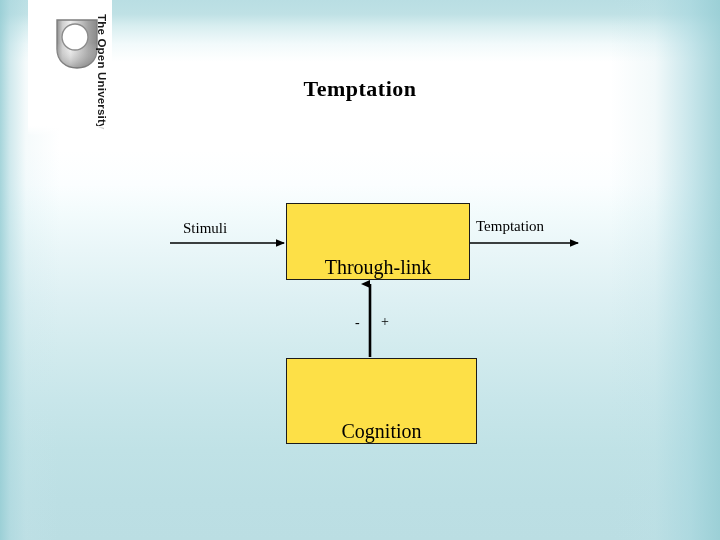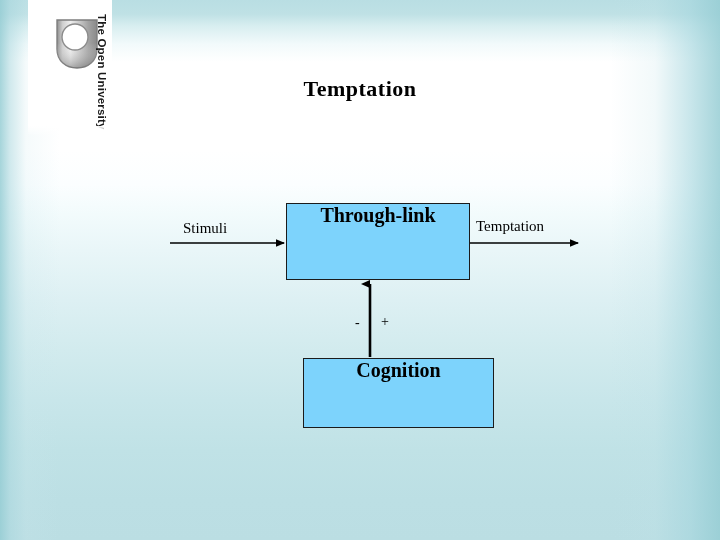--- a/index.html
+++ b/index.html
@@ -107,43 +107,42 @@
   }
 
   
   .diagram {
     position: absolute;
     left: 0; top: 0;
     width: 720px; height: 540px;
   }
   .node-box {
     position: absolute;
-    background: #7dd3fc;
+    background: #fde047;
     border: 1.6px solid #1b1b1b;
     box-sizing: border-box;
     display: flex;
-    align-items: flex-start;
+    align-items: flex-end;
     justify-content: center;
     color: #000000;
-    font-weight: bold;
+    font-weight: normal;
   }
   #box-throughlink {
     left: 286px;
     top: 203px;
     width: 184px;
     height: 77px;
     font-size: 20px;
   }
   #box-cognition {
     left: 286px;
     top: 358px;
     width: 191px;
-    height: 70px;
+    height: 86px;
     font-size: 20px;
-    margin-left: 17px;
   }
 
   .edge-label {
     position: absolute;
     font-size: 15px;
     font-weight: normal;
     color: #000000;
     white-space: nowrap;
   }
   #label-stimuli { left: 183px; top: 220px; }

